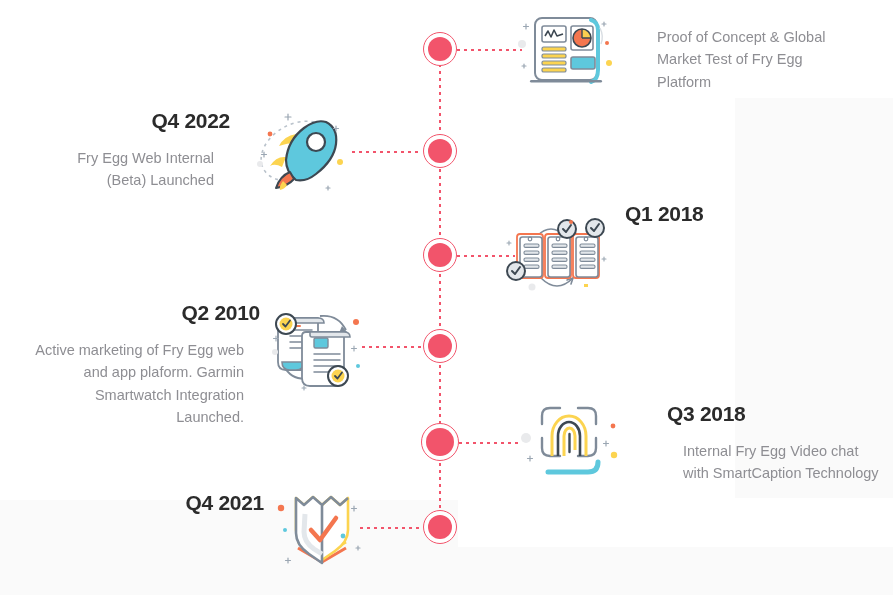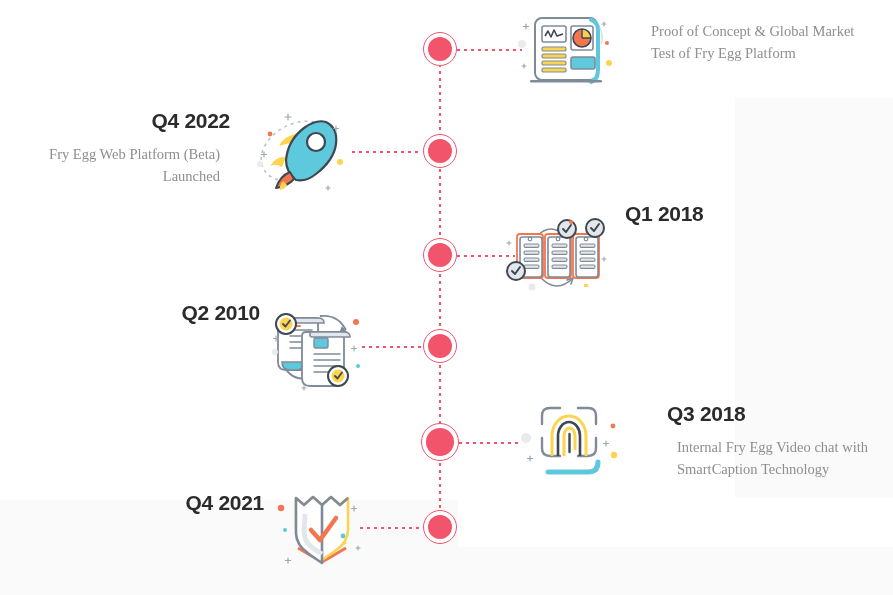--- a/index.html
+++ b/index.html
@@ -36,21 +36,21 @@
   .node.big{width:38px;height:38px;margin-left:-19px;margin-top:-19px;}
   .node.big i{width:28px;height:28px;}
 
   
   .tblock{position:absolute;}
   .tblock .title{
     font-size:21px;font-weight:bold;color:#2b2b2b;letter-spacing:-0.3px;
     margin:0 0 12px 0;line-height:1;
   }
   .tblock .desc{
-    font-size:14.5px;color:#8e8e93;line-height:1.55;margin:10px;font-weight:400;font-family:Liberation Serif, serif;
+    font-size:14.5px;color:#8e8e93;line-height:1.55;margin:16px;font-weight:400;
   }
   .tblock.right{text-align:left;}
   .tblock.left{text-align:right;}
 
   
   .icon{position:absolute;}
 </style>
 </head>
 <body>
 
@@ -138,21 +138,21 @@
       <g stroke="#9aa6b2" stroke-width="1.2" stroke-linecap="round">
         <path d="M36 10 l0 6 M33 13 l6 0"></path>
         <path d="M84 22 l0 5 M81.5 24.5 l5 0"></path>
         <path d="M12 48 l0 5 M9.5 50.5 l5 0"></path>
         <path d="M76 82 l0 4 M74 84 l4 0"></path>
       </g>
     </svg>
   </div>
   <div class="tblock left" style="left:30px;top:110px;width:200px;">
     <p class="title">Q4 2022</p>
-    <p class="desc">Fry Egg Web Platform (Beta) Launched</p>
+    <p class="desc">Fry Egg Web Internal (Beta) Launched</p>
   </div>
 
   <div class="icon" style="left:503px;top:208px;">
     <svg width="110" height="92" viewBox="0 0 110 92">
       <path d="M34 28 q14 -14 28 0" fill="none" stroke="#7f8b99" stroke-width="1.6"></path>
       <path d="M58 26 l5 2 l-4 4" fill="none" stroke="#7f8b99" stroke-width="1.6" stroke-linecap="round"></path>
       <path d="M38 70 q16 16 32 0" fill="none" stroke="#7f8b99" stroke-width="1.6"></path>
       <path d="M64 72 l6 -2 l-2 6" fill="none" stroke="#7f8b99" stroke-width="1.6" stroke-linecap="round"></path>
       <g>
         <rect x="14" y="26" width="26" height="44" rx="3" fill="#ffffff" stroke="#f4764f" stroke-width="1.8"></rect>
@@ -256,20 +256,21 @@
       <circle cx="90" cy="66" r="2" fill="#5ec8dd"></circle>
       <g stroke="#9aa6b2" stroke-width="1.1" stroke-linecap="round">
         <path d="M8 36 l0 5 M5.5 38.5 l5 0"></path>
         <path d="M86 46 l0 5 M83.5 48.5 l5 0"></path>
         <path d="M36 86 l0 4 M34 88 l4 0"></path>
       </g>
     </svg>
   </div>
   <div class="tblock left" style="left:14px;top:302px;width:246px;">
     <p class="title">Q2 2010</p>
+    <p class="desc">Active marketing of Fry Egg web and app plaform. Garmin Smartwatch Integration Launched.</p>
   </div>
 
   <div class="icon" style="left:518px;top:394px;">
     <svg width="105" height="95" viewBox="0 0 105 95">
       <path d="M30 78 h40 q10 0 10 -10" fill="none" stroke="#5ec8dd" stroke-width="5" stroke-linecap="round"></path>
       <path d="M24 30 v-8 q0 -8 8 -8 h10" fill="none" stroke="#7f8b99" stroke-width="2.4" stroke-linecap="round"></path>
       <path d="M78 30 v-8 q0 -8 -8 -8 h-10" fill="none" stroke="#7f8b99" stroke-width="2.4" stroke-linecap="round"></path>
       <path d="M24 44 v10 q0 8 8 8 h10" fill="none" stroke="#7f8b99" stroke-width="2.4" stroke-linecap="round"></path>
       <path d="M78 44 v10 q0 8 -8 8 h-10" fill="none" stroke="#7f8b99" stroke-width="2.4" stroke-linecap="round"></path>
       <path d="M34 62 v-20 a17 20 0 0 1 34 0 v20" fill="none" stroke="#fcd450" stroke-width="3"></path>

